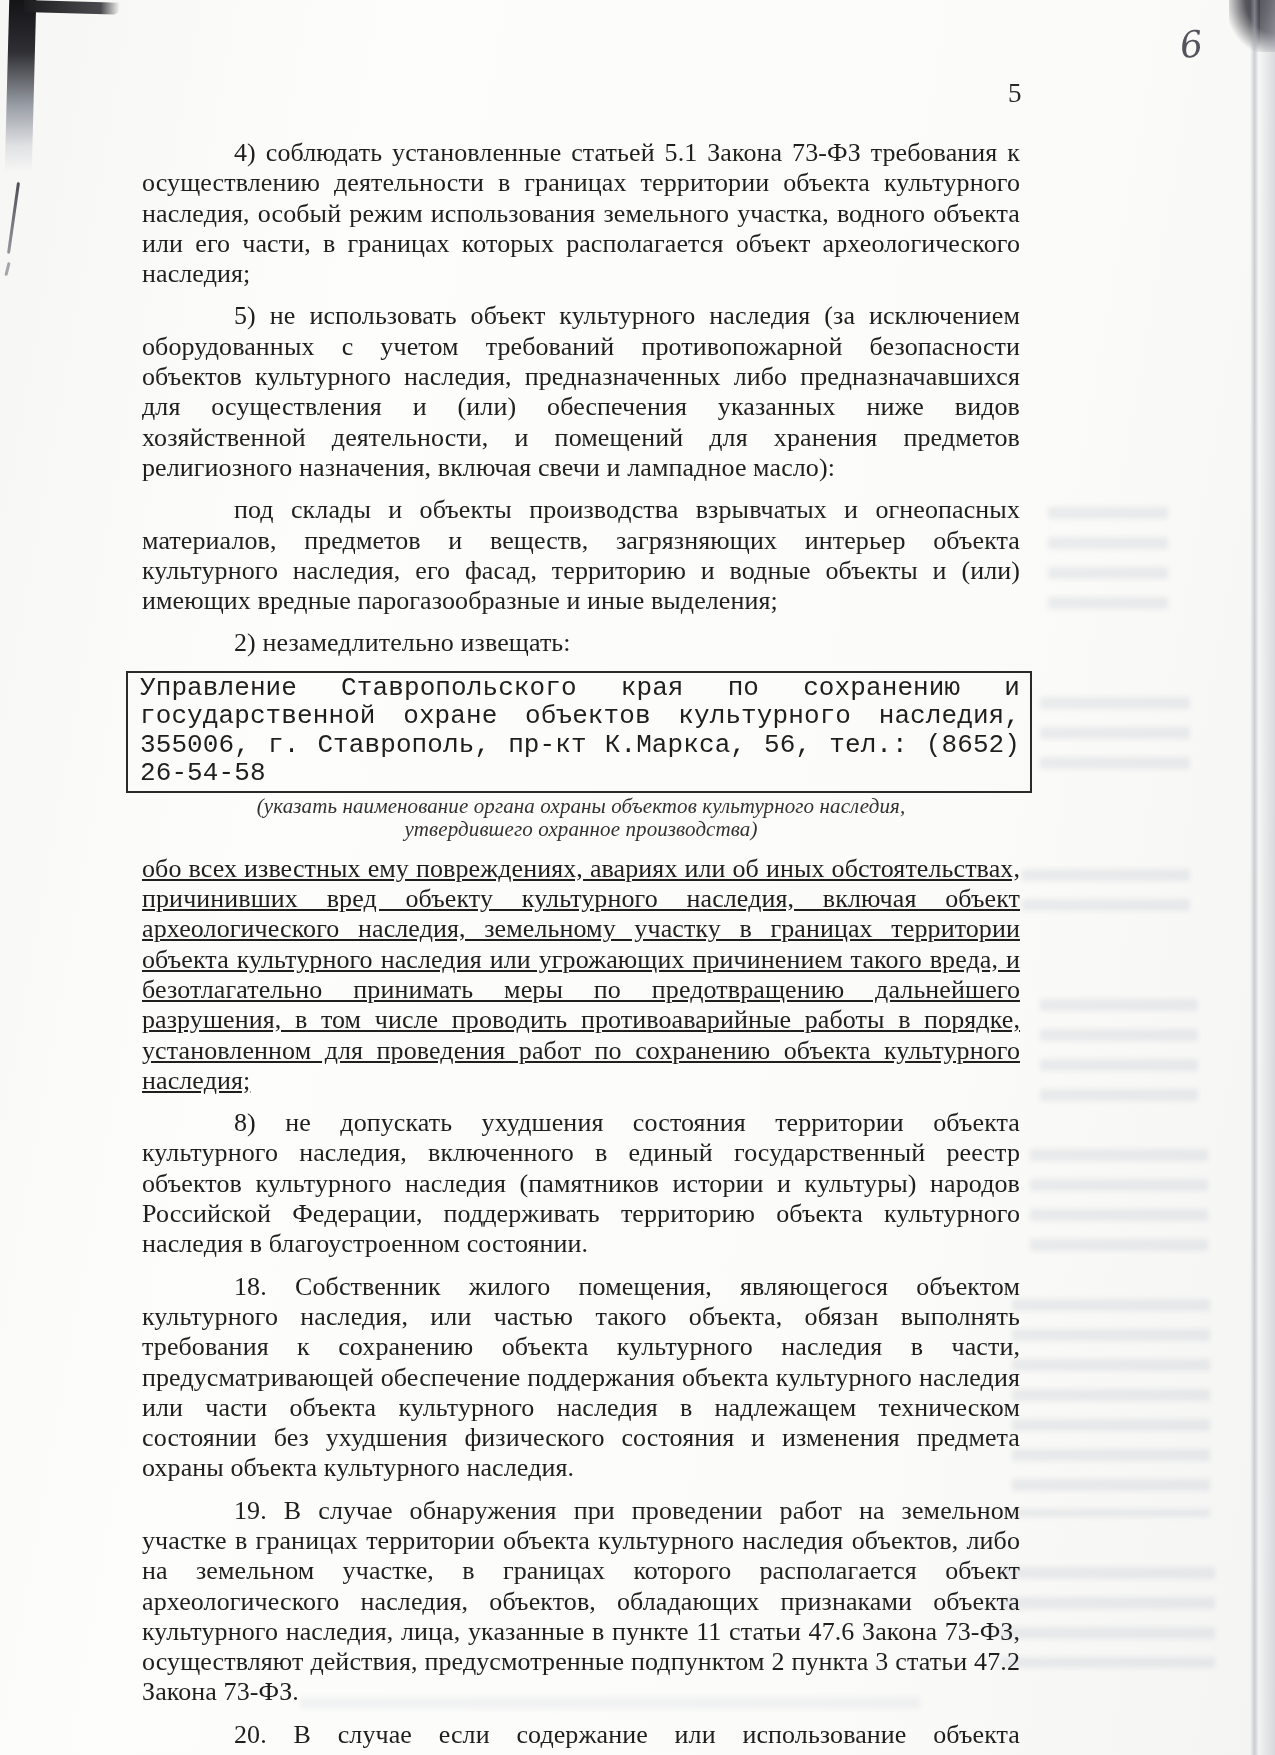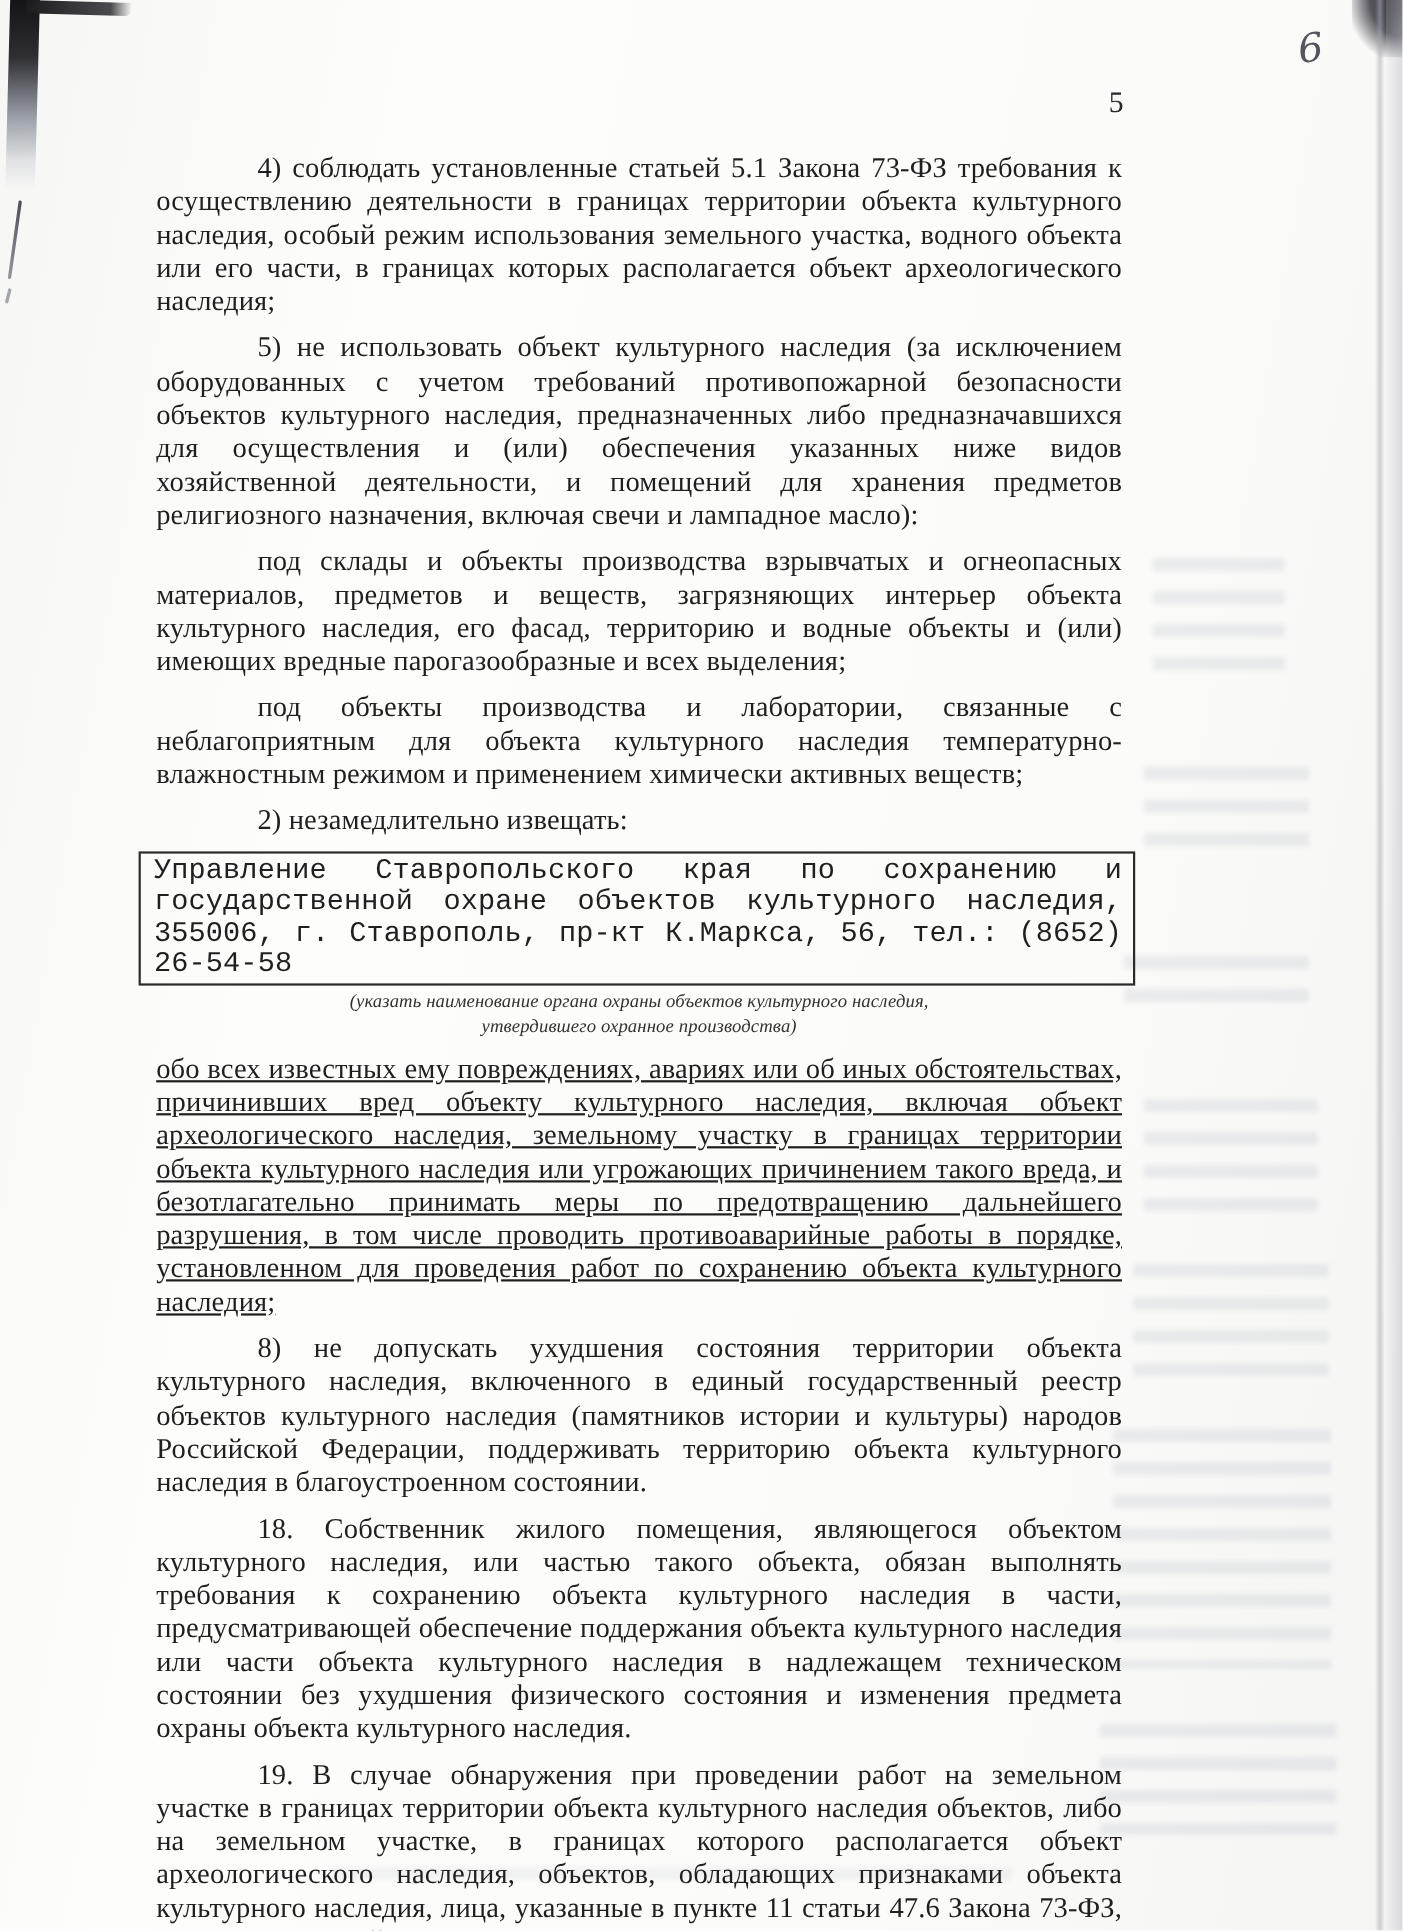--- a/index.html
+++ b/index.html
@@ -80,21 +80,21 @@
     border: 2px solid #2b2a28;
     margin: 3px 0 2px -4px;
     width: 906px; box-sizing: border-box;
     padding: 1px 10px 3px 12px;
     line-height: 28.5px;
     text-align: justify;
     font-family: Liberation Mono, monospace;
   }
   .notice-caption {
     text-align: center; font-style: italic;
-    font-size: 17px; line-height: 23.5px;
+    font-size: 21px; line-height: 23.5px;
     margin: 2px 0 6px 0;
     color: #34322f;
   }
   .notice-caption .caption-line { display: block; }
 </style>
 </head>
 <body>
 
 <div class="artifact corner-left-vertical"></div>
 <div class="artifact corner-left-horizontal"></div>
@@ -112,22 +112,21 @@
 <div class="artifact ghost" style="left:1012px; top:1292px; width:198px; height:225px;"></div>
 <div class="artifact ghost" style="left:1000px; top:1560px; width:215px; height:108px;"></div>
 <div class="artifact ghost" style="left:300px; top:1690px; width:620px; height:34px; opacity:0.07;"></div>
 
 <div class="handwritten-number">6</div>
 <div class="printed-page-number">5</div>
 
 <div class="text-block">
   <p class="para">4) соблюдать установленные статьей 5.1 Закона 73-ФЗ требования к осуществлению деятельности в границах территории объекта культурного наследия, особый режим использования земельного участка, водного объекта или его части, в границах которых располагается объект археологического наследия;</p>
   <p class="para">5) не использовать объект культурного наследия (за исключением оборудованных с учетом требований противопожарной безопасности объектов культурного наследия, предназначенных либо предназначавшихся для осуществления и (или) обеспечения указанных ниже видов хозяйственной деятельности, и помещений для хранения предметов религиозного назначения, включая свечи и лампадное масло):</p>
-  <p class="para">под склады и объекты производства взрывчатых и огнеопасных материалов, предметов и веществ, загрязняющих интерьер объекта культурного наследия, его фасад, территорию и водные объекты и (или) имеющих вредные парогазообразные и всех выделения;</p>
-  <p class="para">под объекты производства и лаборатории, связанные с неблагоприятным для объекта культурного наследия температурно-влажностным режимом и применением химически активных веществ;</p>
+  <p class="para">под склады и объекты производства взрывчатых и огнеопасных материалов, предметов и веществ, загрязняющих интерьер объекта культурного наследия, его фасад, территорию и водные объекты и (или) имеющих вредные парогазообразные и иные выделения;</p>
   <p class="para">2) незамедлительно извещать:</p>
 
   <div class="notice-box">Управление Ставропольского края по сохранению и государственной охране объектов культурного наследия, 355006, г. Ставрополь, пр-кт К.Маркса, 56, тел.: (8652) 26-54-58</div>
 
   <div class="notice-caption">
     <span class="caption-line">(указать наименование органа охраны объектов культурного наследия,</span>
     <span class="caption-line">утвердившего охранное производства)</span>
   </div>
 
   <p class="para no-indent">обо всех известных ему повреждениях, авариях или об иных обстоятельствах, причинивших вред объекту культурного наследия, включая объект археологического наследия, земельному участку в границах территории объекта культурного наследия или угрожающих причинением такого вреда, и безотлагательно принимать меры по предотвращению дальнейшего разрушения, в том числе проводить противоаварийные работы в порядке, установленном для проведения работ по сохранению объекта культурного наследия;</p>

